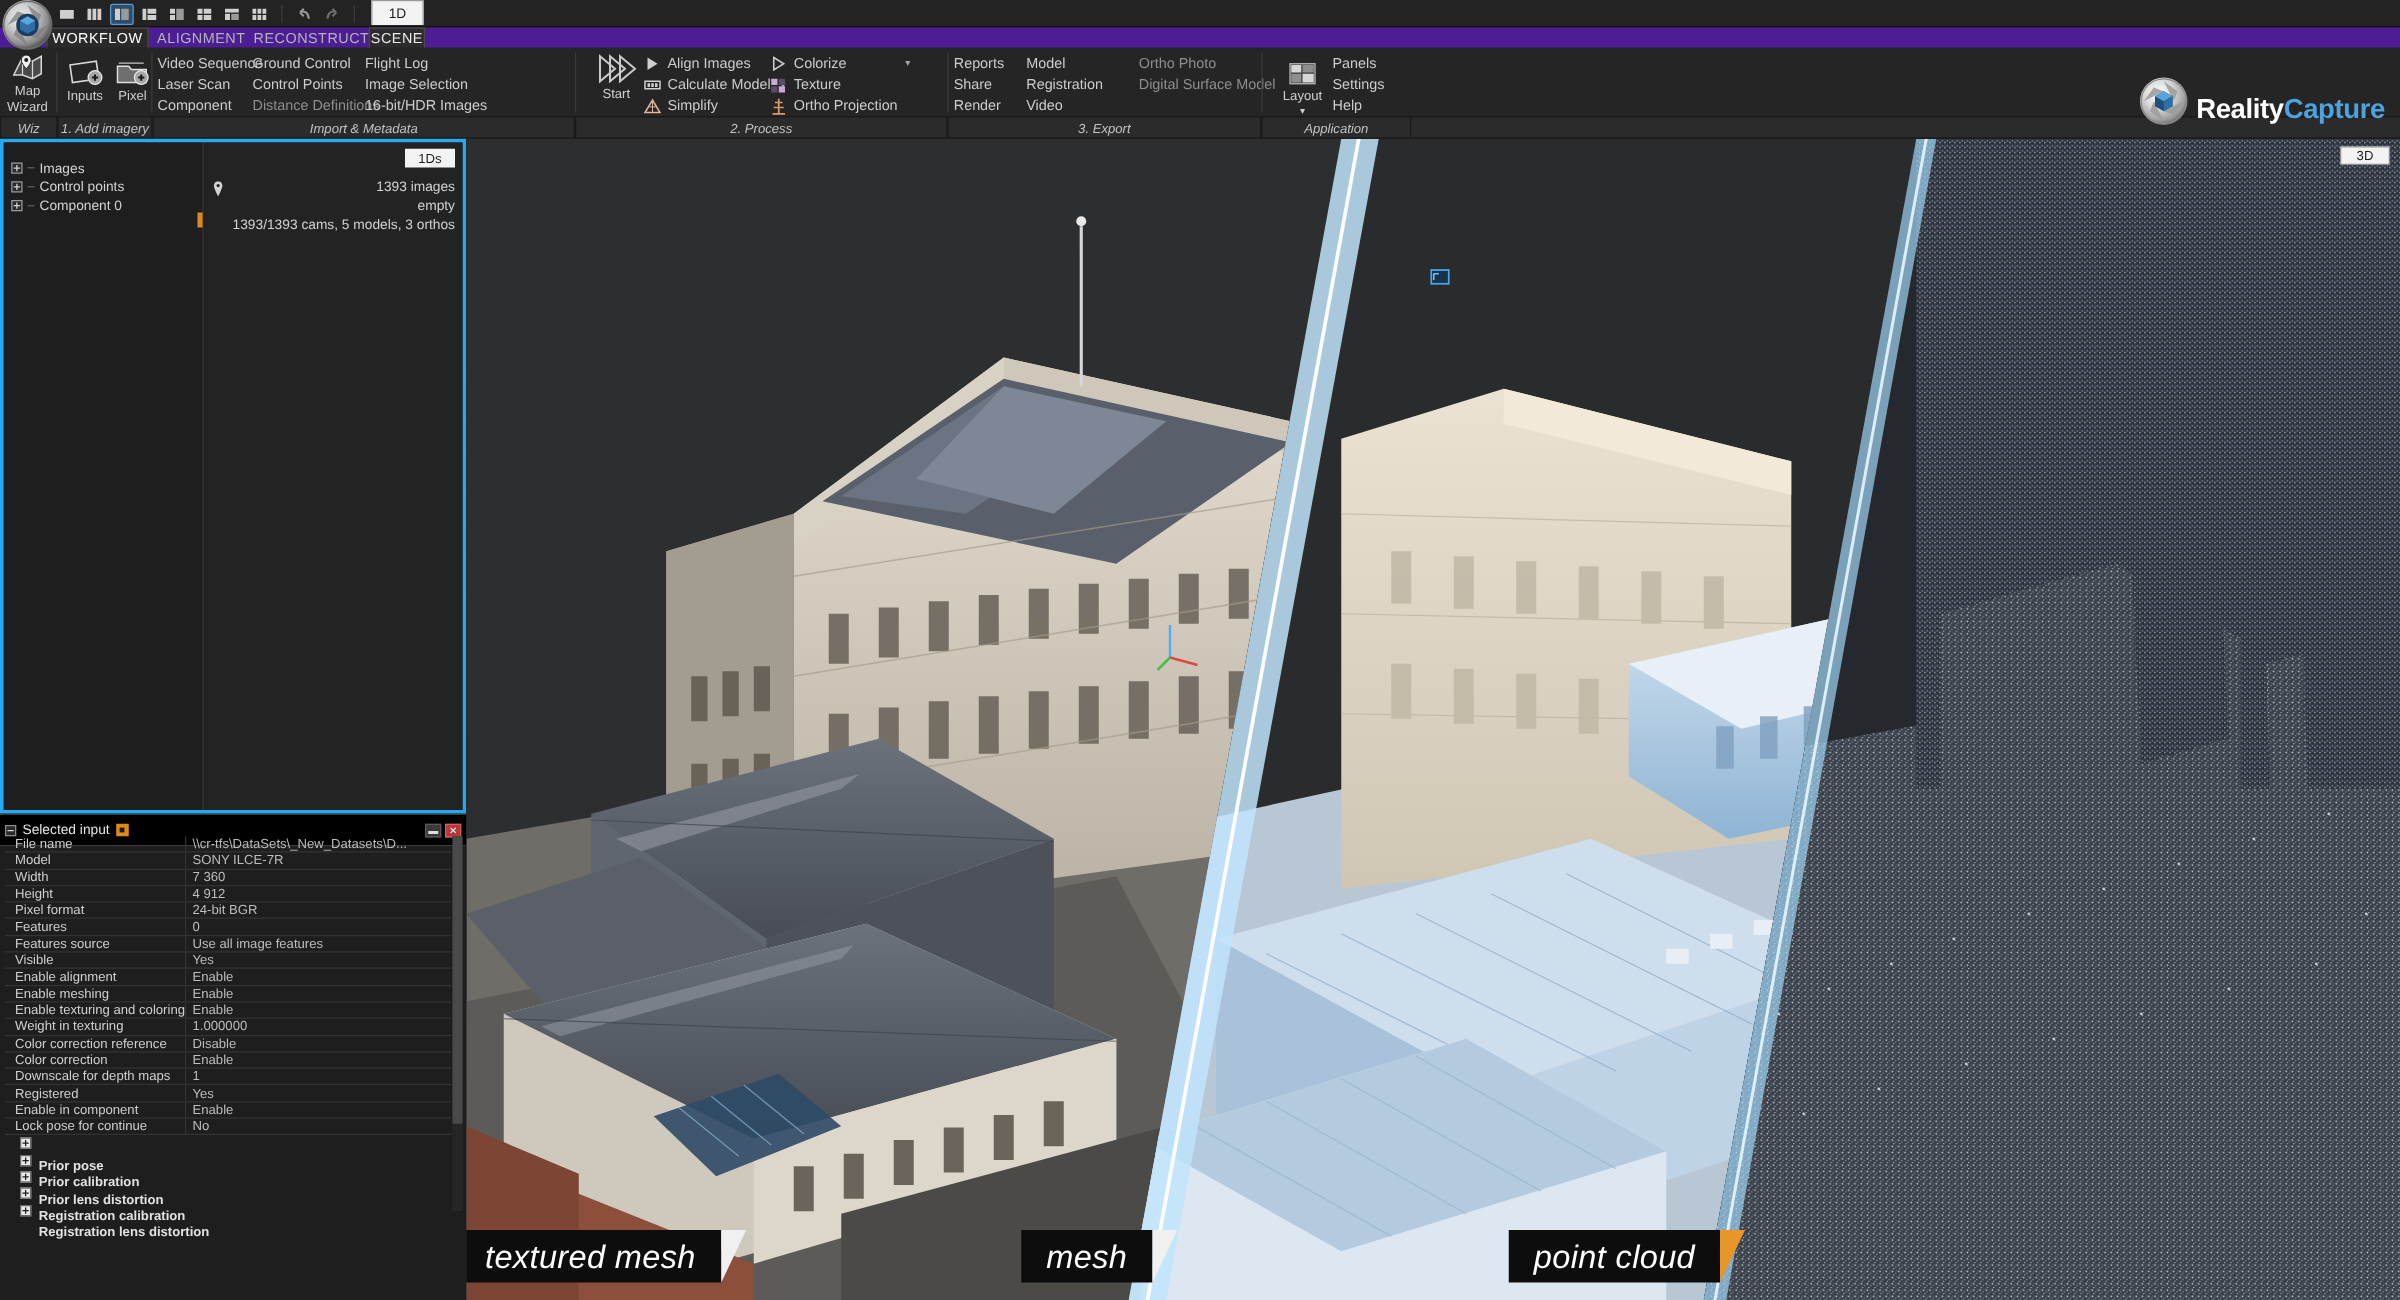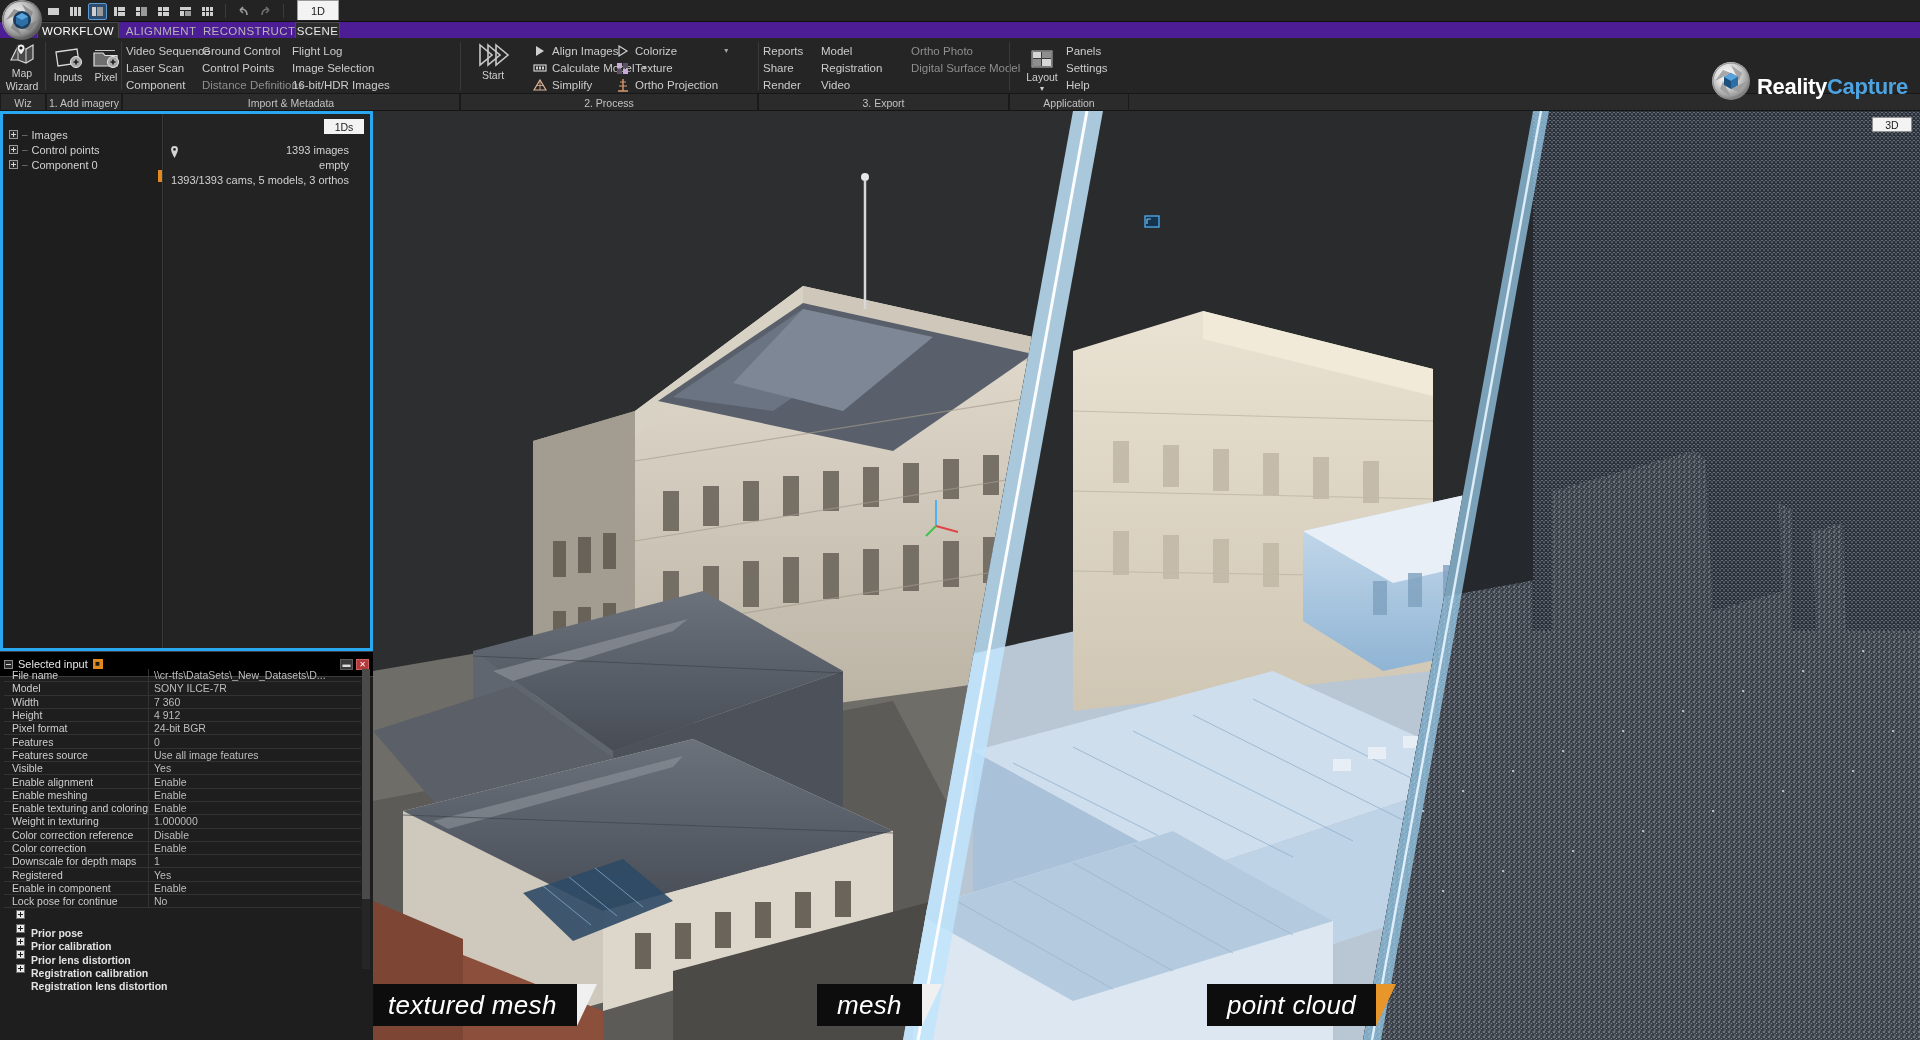--- a/index.html
+++ b/index.html
@@ -47,21 +47,21 @@
 
   .rcol{ position:absolute; top:4px; }
   .ritem{ height:17px; display:flex; align-items:center; font-size:11.5px; color:#cccccc;
      white-space:nowrap; gap:5px; }
   .ritem.dim{ color:#8e8e8e; }
   .ritem .ic{ width:14px; height:13px; display:inline-flex; align-items:center; justify-content:center; flex:0 0 14px; }
   .caret{ font-size:8px; color:#a5a5a5; margin-left:3px; }
 
   
   .glabels{ position:absolute; left:0; top:94px; width:1920px; height:17px; background:#2b2b2b;
-     border-bottom:1px solid #151515; }
+     border-bottom:1px solid #151515;font-style:italic; }
   .glab{ position:absolute; top:0; height:17px; font-size:10.5px; color:#c2c2c2;
      display:flex; align-items:center; justify-content:center; border-right:1px solid #1a1a1a;
      border-left:1px solid #1a1a1a; }
 
   
   .brand{ position:absolute; right:12px; top:62px; display:flex; align-items:flex-end; gap:7px; z-index:5;}
   .brand-orb{ width:38px; height:38px; border-radius:50%; position:relative; overflow:hidden;
     background:radial-gradient(circle at 40% 35%, #ffffff 0%, #dedede 32%, #9e9e9e 62%, #4b4b4b 84%, #262626 100%); }
   .brand-txt{ font-size:22px; font-weight:bold; letter-spacing:-.3px; }
   .brand-txt .a{ color:#ffffff; }
@@ -75,21 +75,21 @@
   .trow{ height:15px; display:flex; align-items:center; font-size:11px; color:#d2d2d2; padding-left:6px; gap:4px; }
   .plusbox{ width:9px; height:9px; border:1px solid #9a9a9a; background:#2a2a2a; position:relative; flex:0 0 9px; }
   .plusbox:before{ content:""; position:absolute; left:1px; top:3px; width:5px; height:1px; background:#d6d6d6; }
   .plusbox:after{ content:""; position:absolute; left:3px; top:1px; width:1px; height:5px; background:#d6d6d6; }
   .tdash{ color:#7b7b7b; font-size:10px; }
 
   .tinfo{ position:absolute; left:161px; top:0; right:0; height:100%; background:#232323; }
   .ds-badge{ position:absolute; right:6px; top:5px; width:40px; height:15px; background:#f3f3f3;
      color:#1b1b1b; font-size:10.5px; display:flex; align-items:center; justify-content:center; }
   .irow{ height:15px; display:flex; align-items:center; justify-content:flex-end;
-     font-size:11px; color:#d2d2d2; padding-right:21px; }
+     font-size:11px; color:#d2d2d2; padding-right:6px; }
   .pinmark{ position:absolute; left:6px; top:30px; width:9px; height:12px; }
   .orangebar{ position:absolute; left:-6px; top:56px; width:4px; height:12px; background:#e08a1e; }
 
   
   .sipanel{ position:absolute; left:0; top:651px; width:373px; height:389px; background:#1e1e1e;
      border-top:1px solid #3c3c3c; }
   .si-head{ height:15px; background:#000000; display:flex; align-items:center; padding:12px 4px; gap:5px;
      border-bottom:1px solid #3c3c3c; }
   .si-minus{ width:9px; height:9px; border:1px solid #8b8b8b; background:#2a2a2a; position:relative; flex:0 0 9px; }
   .si-minus:before{ content:""; position:absolute; left:1px; top:3px; width:5px; height:1px; background:#d6d6d6; }
@@ -306,21 +306,21 @@
           <svg width="34" height="26" viewBox="0 0 34 26">
             <g fill="none" stroke="#c9c9c9" stroke-width="1.6">
               <path d="M4 3 L16 13 L4 23 Z"></path>
                 <path d="M12 3 L24 13 L12 23 Z"></path>
                 <path d="M20 3 L32 13 L20 23 Z"></path>
             </g>
           </svg>
         </div>
         <div class="lb">Start</div>
       </div>
-      <div class="rcol" style="left:72px" id="procCol1">
+      <div class="rcol" style="left:54px" id="procCol1">
           <div class="ritem">
             <span class="ic">
               <svg width="14" height="14" viewBox="0 0 14 14">
                 <path d="M3 2 L11 7 L3 12 Z" fill="#cfcfcf"></path>
               </svg>
             </span>
             <span>Align Images</span>
           </div>
           <div class="ritem">
             <span class="ic">

